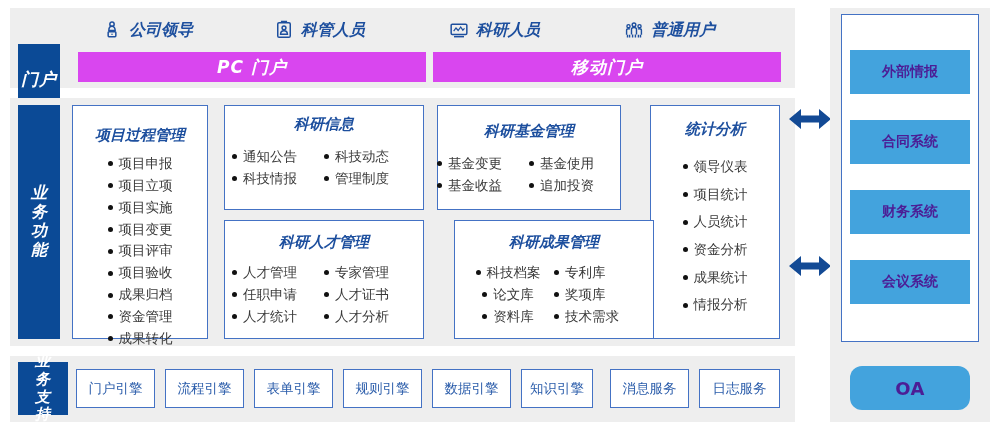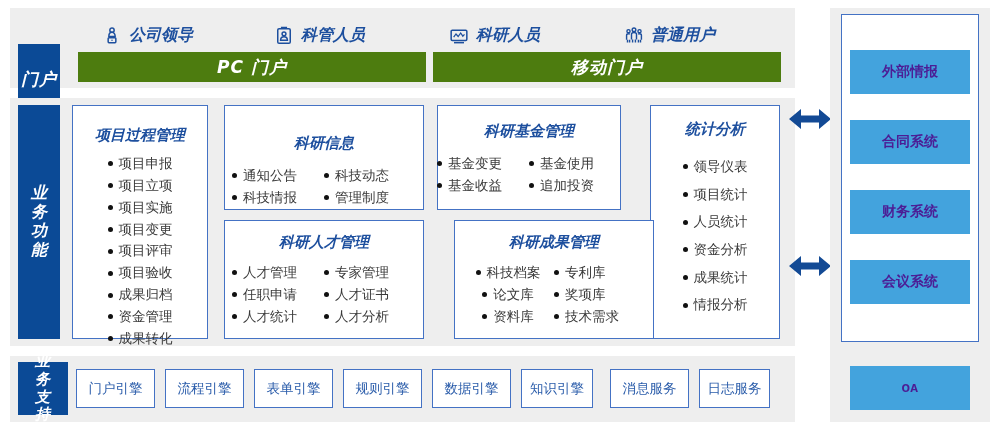--- a/index.html
+++ b/index.html
@@ -24,40 +24,40 @@
     display:flex;align-items:center;justify-content:center;
     text-align:center;
     line-height:1.18;
     letter-spacing:1px;
   }
 
   
   .role-strip{
     position:absolute;
     display:flex;
-    align-items:flex-end;
+    align-items:center;
   }
   .role{
     display:flex;align-items:center;
     color:#1d4f9e;
     font-size:16px;
     font-weight:bold;
     font-style:italic;
     white-space:nowrap;
   }
   .role .ico{
     width:20px;height:20px;margin-right:7px;
     display:inline-flex;align-items:center;justify-content:center;
     flex:0 0 auto;
   }
   .role .ico svg{display:block;}
 
   .portal-btn{
     position:absolute;
-    background:#4d7c0f;
+    background:#d946ef;
     color:#fff;
     font-size:17px;font-weight:bold;font-style:italic;
     display:flex;align-items:center;justify-content:center;
     letter-spacing:1px;
   }
 
   
   .card{
     position:absolute;
     background:#ffffff;
@@ -213,21 +213,21 @@
         <div class="bul">项目变更</div>
         <div class="bul">项目评审</div>
         <div class="bul">项目验收</div>
         <div class="bul">成果归档</div>
         <div class="bul">资金管理</div>
         <div class="bul">成果转化</div>
       </div>
     </div>
   </div>
 
-  <div class="card" style="left:224px;top:105px;width:200px;height:105px;padding-top:28px;">
+  <div class="card" style="left:224px;top:105px;width:200px;height:105px;padding-top:9px;">
     <div class="card-title">科研信息</div>
     <div class="bul-cols" style="margin-top:12px;">
       <div class="bul-list" style="width:92px;">
         <div class="bul">通知公告</div>
         <div class="bul">科技情报</div>
       </div>
       <div class="bul-list" style="width:92px;">
         <div class="bul">科技动态</div>
         <div class="bul">管理制度</div>
       </div>
@@ -325,38 +325,38 @@
   </div>
   <div class="engine" style="left:432px;top:369px;width:79px;height:39px;">
     <span>数据引擎</span>
   </div>
   <div class="engine" style="left:521px;top:369px;width:72px;height:39px;">
     <span>知识引擎</span>
   </div>
   <div class="engine" style="left:610px;top:369px;width:79px;height:39px;">
     <span>消息服务</span>
   </div>
-  <div class="engine" style="left:699px;top:369px;width:71px;height:39px;">
+  <div class="engine" style="left:699px;top:369px;width:81px;height:39px;">
     <span>日志服务</span>
   </div>
 
   <div class="gray-panel" style="left:830px;top:8px;width:160px;height:414px;"></div>
 
   <div class="sys-box" style="left:841px;top:14px;width:138px;height:328px;"></div>
 
   <div class="sys-chip" style="left:850px;top:50px;width:120px;height:44px;">
     <span>外部情报</span>
   </div>
   <div class="sys-chip" style="left:850px;top:120px;width:120px;height:44px;">
     <span>合同系统</span>
   </div>
   <div class="sys-chip" style="left:850px;top:190px;width:120px;height:44px;">
     <span>财务系统</span>
   </div>
   <div class="sys-chip" style="left:850px;top:260px;width:120px;height:44px;">
     <span>会议系统</span>
   </div>
 
-  <div class="sys-chip oa" style="left:850px;top:366px;width:120px;height:44px;font-size:10px;">
+  <div class="sys-chip oa" style="left:850px;top:366px;width:120px;height:44px;font-size:18px;border-radius:12px;">
     <span>OA</span>
   </div>
 
 </div>
 
 </body></html>

